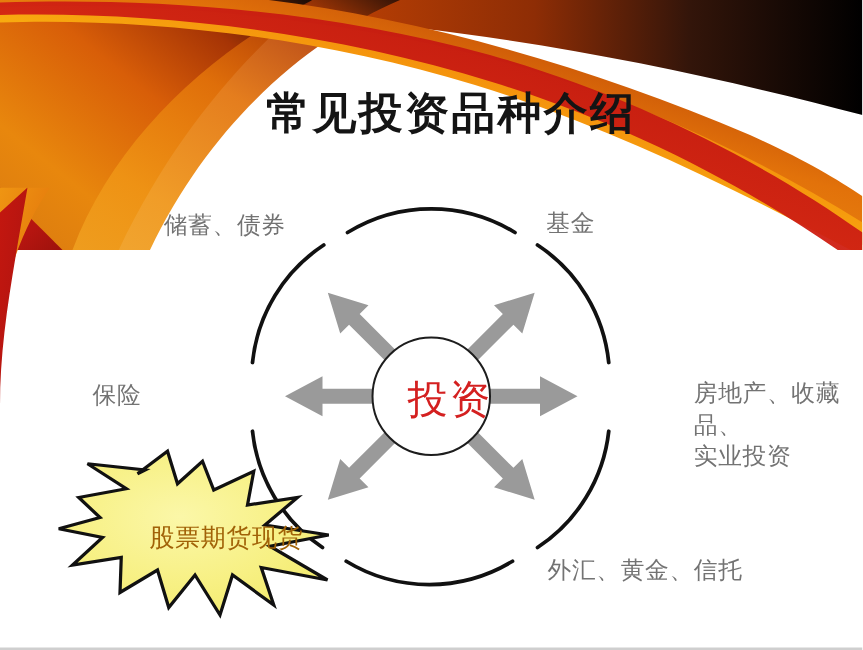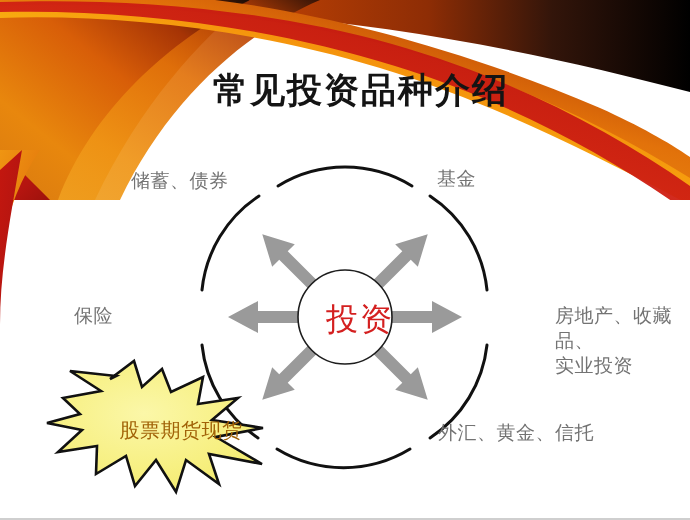--- a/index.html
+++ b/index.html
@@ -58,21 +58,21 @@
     font-family: "DejaVu Serif", "Liberation Serif", serif;
     line-height: 25px;
     white-space: pre-line;
     z-index: 5;
     letter-spacing: 0.5px;
   }
   #label-savings  { left: 131px; top: 168px; }
   #label-fund     { left: 437px; top: 168px; font-family: Liberation Mono, monospace; }
   #label-insurance{ left: 74px;  top: 305px; font-family: Liberation Mono, monospace; }
   #label-property { left: 520px; top: 303px; margin-left: 35px; }
-  #label-forex    { left: 438px; top: 420px; }
+  #label-forex    { left: 438px; top: 444px; }
 
   #center-text {
     position: absolute;
     left: 310px;
     top: 298px;
     width: 100px;
     text-align: center;
     font-size: 32px;
     font-weight: normal;
     color: #d42020;

